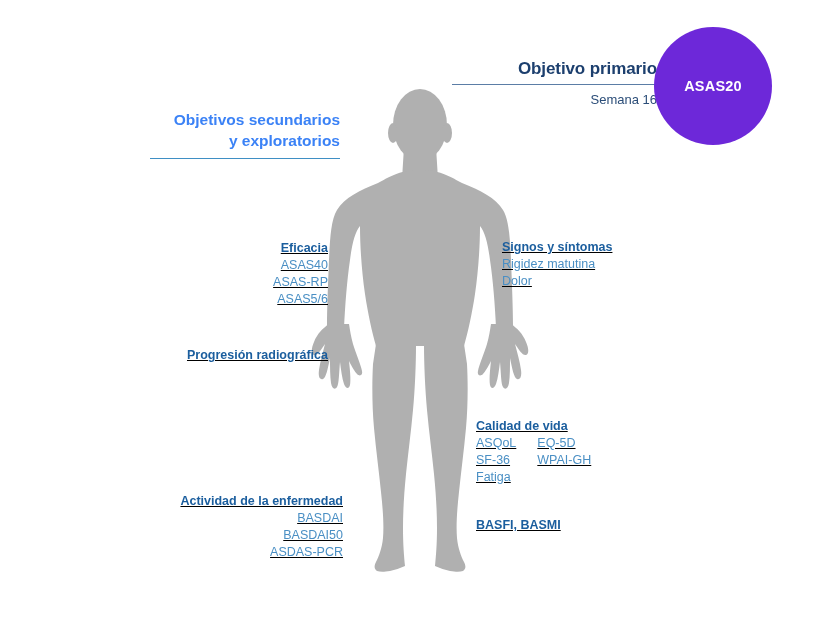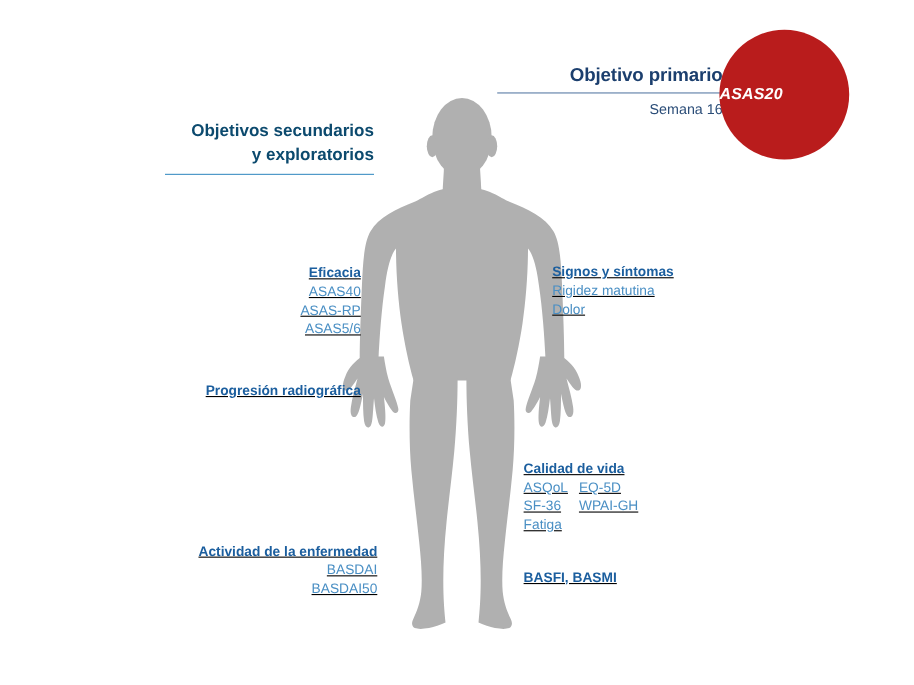--- a/index.html
+++ b/index.html
@@ -62,44 +62,44 @@
   }
 
   
   .asas-circle {
     position: absolute;
     left: 654px;
     top: 27px;
     width: 118px;
     height: 118px;
     border-radius: 50%;
-    background: #b91c1c;
+    background: #6d28d9;
     display: flex;
     align-items: center;
-    font-style: italic;
+    justify-content: center;
   }
   .asas-circle-label {
     color: #ffffff;
     font-size: 14.5px;
     font-weight: bold;
     letter-spacing: 0.2px;
   }
 
   
   .secondary-block {
     position: absolute;
     left: 150px;
     top: 110px;
     width: 190px;
     text-align: right;
   }
   .secondary-title {
     font-size: 15.5px;
     font-weight: bold;
-    color: #0c4a6e;
+    color: #3b82f6;
     line-height: 1.35;
   }
   .secondary-rule {
     margin-top: 6px;
     height: 1.5px;
     background: #3f8fc4;
     width: 100%;
   }
 
   
@@ -116,21 +116,21 @@
     font-size: 12.5px;
     line-height: 1.35;
     white-space: nowrap;
   }
   .align-right { text-align: right; }
   .align-left  { text-align: left; }
 
   
   .qol-cols {
     display: flex;
-    gap: 10px;
+    gap: 21px;
   }
   .qol-cols .col { display: flex; flex-direction: column; }
 
   
   #group-eficacia        { left: 218px; top: 240px; width: 110px; }
   #group-progresion      { left: 148px; top: 347px; width: 180px; }
   #group-actividad       { left: 138px; top: 469px; width: 205px; margin-top: 24px; }
   #group-signos          { left: 502px; top: 239px; width: 180px; }
   #group-calidad         { left: 476px; top: 418px; width: 190px; }
   #group-basfi           { left: 476px; top: 517px; width: 160px; }
@@ -265,20 +265,21 @@
   </div>
 
   <div class="group align-right" id="group-progresion">
     <div class="g-title">Progresión radiográfica</div>
   </div>
 
   <div class="group align-right" id="group-actividad">
     <div class="g-title">Actividad de la enfermedad</div>
     <div class="g-item">BASDAI</div>
     <div class="g-item">BASDAI50</div>
+    <div class="g-item">ASDAS-PCR</div>
   </div>
 
   <div class="group align-left" id="group-signos">
     <div class="g-title">Signos y síntomas</div>
     <div class="g-item">Rigidez matutina</div>
     <div class="g-item">Dolor</div>
   </div>
 
   <div class="group align-left" id="group-calidad">
     <div class="g-title">Calidad de vida</div>

